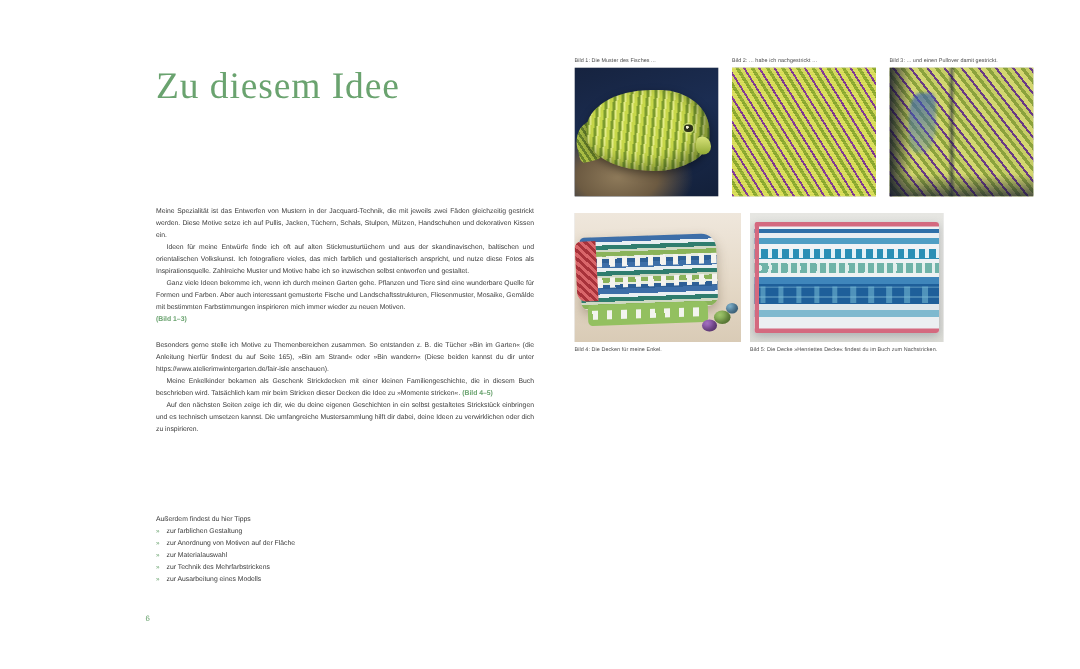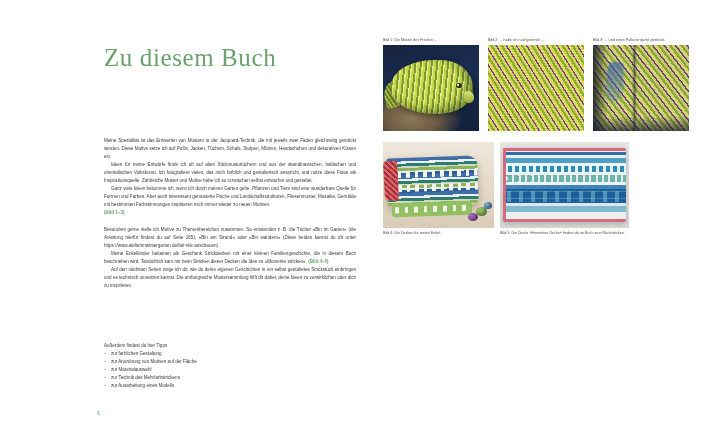--- a/index.html
+++ b/index.html
@@ -363,21 +363,21 @@
   }
   #page-num-left  { left: 97px;  top: 410px; }
 </style>
 </head>
 <body>
 
 <div class="spread">
 
   <div class="page-left">
 
-    <div class="title">Zu diesem Buch</div>
+    <div class="title">Zu diesem Idee</div>
 
     <div class="left-text">
       <p>Meine Spezialität ist das Entwerfen von Mustern in der Jacquard-Technik, die mit jeweils zwei Fäden gleichzeitig gestrickt werden. Diese Motive setze ich auf Pullis, Jacken, Tüchern, Schals, Stulpen, Mützen, Handschuhen und dekorativen Kissen ein.</p>
       <p class="indent">Ideen für meine Entwürfe finde ich oft auf alten Stickmusturtüchern und aus der skandinavischen, baltischen und orientalischen Volkskunst. Ich fotografiere vieles, das mich farblich und gestalterisch anspricht, und nutze diese Fotos als Inspirationsquelle. Zahlreiche Muster und Motive habe ich so inzwischen selbst entworfen und gestaltet.</p>
       <p class="indent">Ganz viele Ideen bekomme ich, wenn ich durch meinen Garten gehe. Pflanzen und Tiere sind eine wunderbare Quelle für Formen und Farben. Aber auch interessant gemusterte Fische und Landschaftsstrukturen, Fliesenmuster, Mosaike, Gemälde mit bestimmten Farbstimmungen inspirieren mich immer wieder zu neuen Motiven.</p>
       <p><span class="ref">(Bild 1–3)</span></p>
 
       <div class="block-gap"></div>
 
       <p>Besonders gerne stelle ich Motive zu Themenbereichen zusammen. So entstanden z. B. die Tücher »Bin im Garten« (die Anleitung hierfür findest du auf Seite 165), »Bin am Strand« oder »Bin wandern« (Diese beiden kannst du dir unter https://www.atelierimwintergarten.de/fair-isle anschauen).</p>

